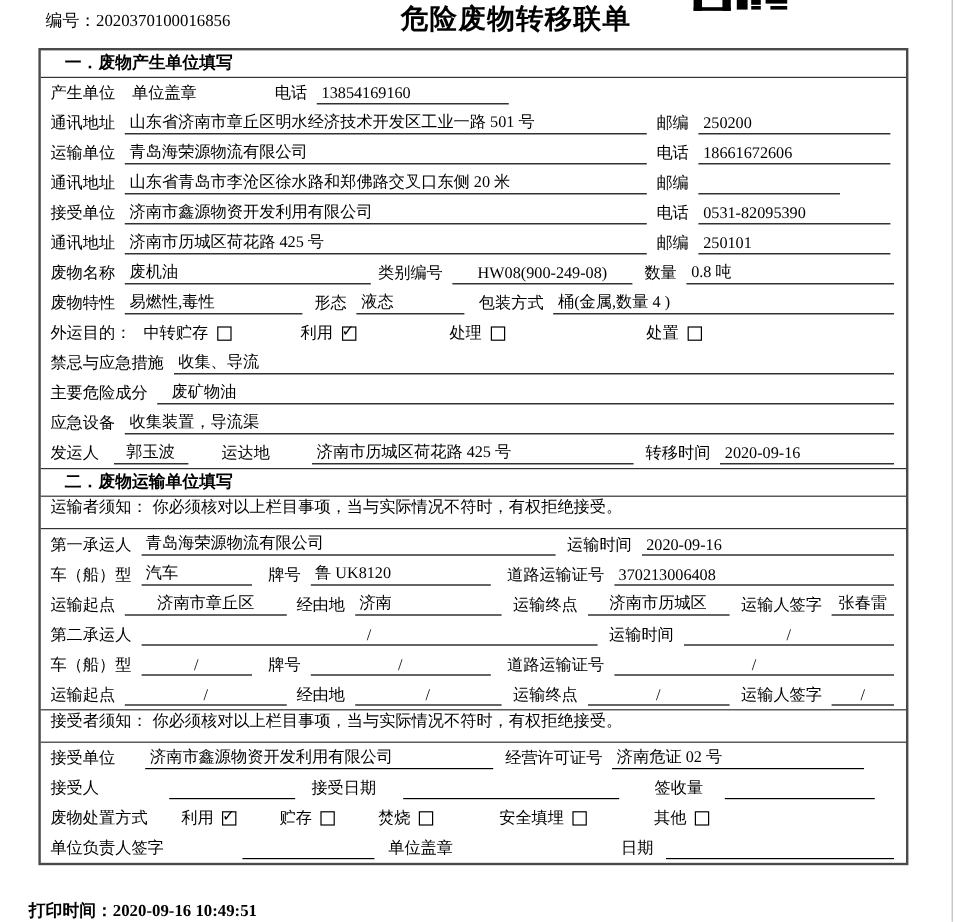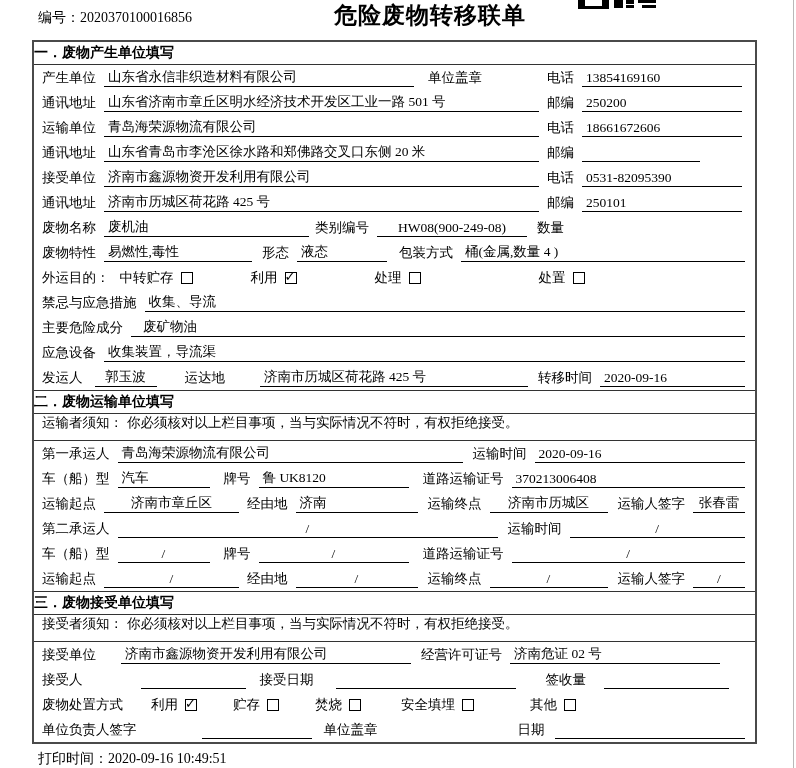--- a/index.html
+++ b/index.html
@@ -24,40 +24,40 @@
   .qr .b3{position:absolute;left:48px;top:5px;width:8px;height:3px;background:#000;}
   .qr .b4{position:absolute;left:60px;top:0;width:18px;height:3px;background:#000;}
   .qr .b5{position:absolute;left:64px;top:5px;width:14px;height:3px;background:#000;}
   
   .form{position:absolute;left:32px;top:40px;width:725px;box-sizing:border-box;
     border:2px solid #4a4a4a;background:#fff;}
   .section + .section{border-top:1.5px solid #333;}
   .sec-header{
     height:23px;box-sizing:border-box;border-bottom:1.5px solid #333;
     font-family:"Liberation Sans","DejaVu Sans",sans-serif;font-weight:bold;font-size:14px;
-    display:flex;align-items:center;padding-left:0;
+    display:flex;align-items:center;padding-left:20px;
   }
   .notice{height:27px;box-sizing:border-box;border-bottom:1.5px solid #333;
     display:flex;padding-left:8px;white-space:nowrap;}
   .notice .txt{margin-left:4px;}
   .row{display:flex;align-items:flex-end;height:25px;box-sizing:border-box;
     padding:0 10px 3px 8px;white-space:nowrap;}
   .lbl{white-space:nowrap;flex:none;}
   .val{border-bottom:1px solid #000;margin-left:8px;padding:0 4px;min-height:17px;
     box-sizing:border-box;white-space:nowrap;overflow:visible;flex:none;}
   .fill{flex:1 1 auto;}
   .c{text-align:center;}
   .opt{display:flex;align-items:center;flex:none;justify-content:space-between;}
   .cb{width:12px;height:12px;box-sizing:border-box;border:1px solid #000;margin-left:7px;
     position:relative;flex:none;background:#fff;}
   .cb.checked::after{
     content:"\2713";position:absolute;left:-1px;top:-4px;font-size:13px;font-weight:bold;
     font-family:"DejaVu Sans",sans-serif;
   }
-  .footer{position:absolute;left:38px;top:750px;font-size:14px;white-space:nowrap;}
+  .footer{position:absolute;left:24px;top:750px;font-size:14px;white-space:nowrap;font-weight:bold;}
 </style>
 </head>
 <body>
 
 <div class="right-edge"></div>
 
 <div class="qr">
   <div class="finder"></div>
   <div class="b1"></div>
   <div class="b2"></div>
@@ -71,21 +71,20 @@
 </div>
 <div class="doc-title">危险废物转移联单</div>
 
 <div class="form">
 
   <div class="section">
     <div class="sec-header">一．废物产生单位填写</div>
 
     <div class="row">
       <span class="lbl">产生单位</span>
-      <span class="val" style="width:310px">山东省永信非织造材料有限公司</span>
       <span class="lbl" style="margin-left:14px">单位盖章</span>
       <span class="lbl" style="margin-left:65px">电话</span>
       <span class="val" style="width:160px">13854169160</span>
     </div>
 
     <div class="row">
       <span class="lbl">通讯地址</span>
       <span class="val" style="width:435px">山东省济南市章丘区明水经济技术开发区工业一路 501 号</span>
       <span class="lbl" style="margin-left:8px">邮编</span>
       <span class="val" style="width:160px">250200</span>
@@ -118,20 +117,21 @@
       <span class="lbl" style="margin-left:8px">邮编</span>
       <span class="val" style="width:160px">250101</span>
     </div>
 
     <div class="row">
       <span class="lbl">废物名称</span>
       <span class="val" style="width:205px">废机油</span>
       <span class="lbl" style="margin-left:6px">类别编号</span>
       <span class="val c" style="width:150px">HW08(900-249-08)</span>
       <span class="lbl" style="margin-left:10px">数量</span>
+      <span class="val fill">0.8 吨</span>
     </div>
 
     <div class="row">
       <span class="lbl">废物特性</span>
       <span class="val" style="width:148px">易燃性,毒性</span>
       <span class="lbl" style="margin-left:10px">形态</span>
       <span class="val" style="width:90px">液态</span>
       <span class="lbl" style="margin-left:12px">包装方式</span>
       <span class="val fill">桶(金属,数量 4 )</span>
     </div>
@@ -238,21 +238,20 @@
       <span class="lbl" style="margin-left:8px">经由地</span>
       <span class="val c" style="width:122px">/</span>
       <span class="lbl" style="margin-left:10px">运输终点</span>
       <span class="val c" style="width:118px">/</span>
       <span class="lbl" style="margin-left:10px">运输人签字</span>
       <span class="val c fill">/</span>
     </div>
   </div>
 
   <div class="section">
-    <div class="sec-header">三．废物接受单位填写</div>
 
     <div class="notice">
       <span>接受者须知：</span>
       <span class="txt">你必须核对以上栏目事项，当与实际情况不符时，有权拒绝接受。</span>
     </div>
 
     <div class="row">
       <span class="lbl">接受单位</span>
       <span class="val" style="width:290px;margin-left:25px">济南市鑫源物资开发利用有限公司</span>
       <span class="lbl" style="margin-left:10px">经营许可证号</span>
@@ -275,21 +274,21 @@
         <span class="cb checked"></span>
       </span>
       <span class="opt" style="margin-left:36px">
         <span class="lbl">贮存</span>
         <span class="cb"></span>
       </span>
       <span class="opt" style="margin-left:36px">
         <span class="lbl">焚烧</span>
         <span class="cb"></span>
       </span>
-      <span class="opt" style="margin-left:40px">
+      <span class="opt" style="margin-left:55px">
         <span class="lbl">安全填埋</span>
         <span class="cb"></span>
       </span>
       <span class="opt" style="margin-left:56px">
         <span class="lbl">其他</span>
         <span class="cb"></span>
       </span>
     </div>
 
     <div class="row">

